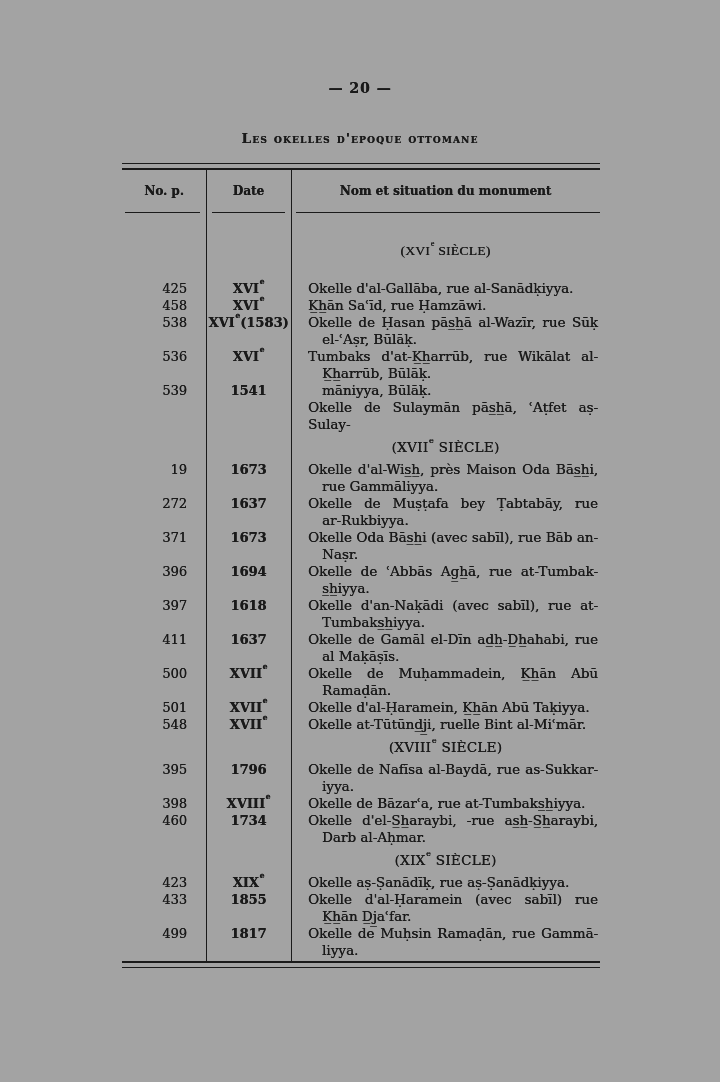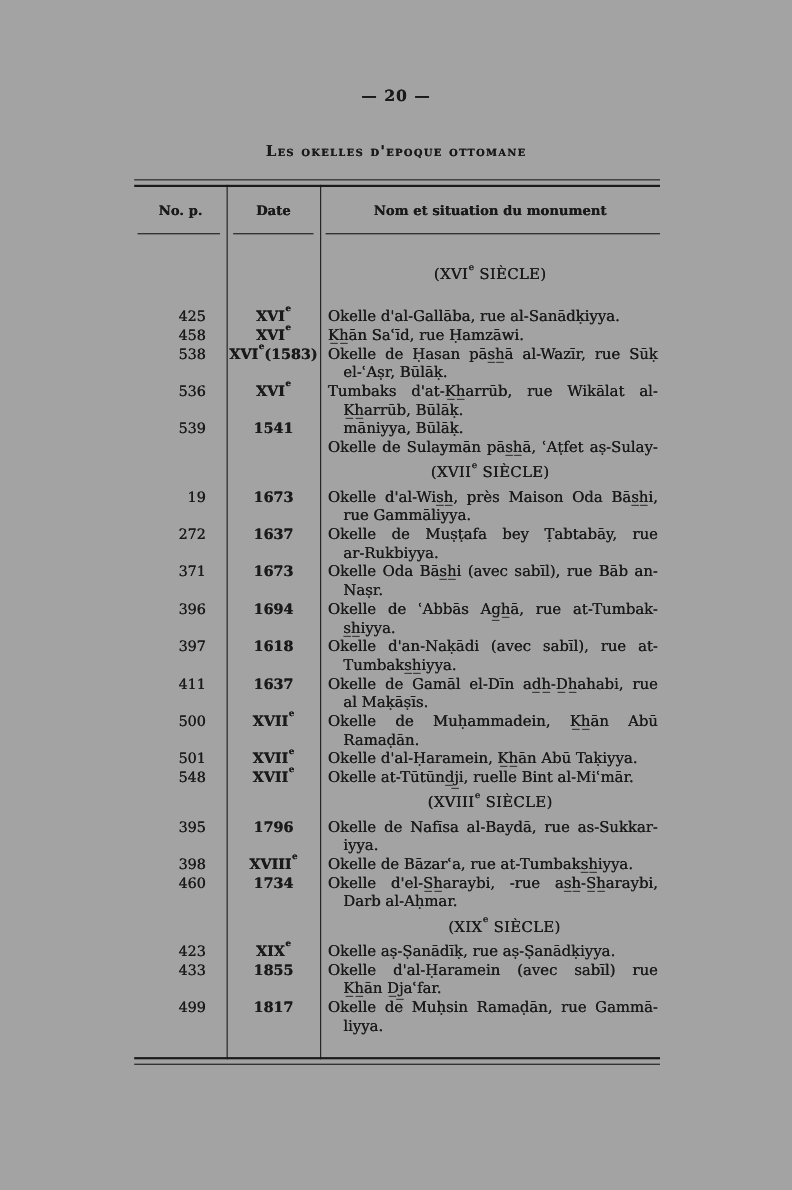--- a/index.html
+++ b/index.html
@@ -51,26 +51,26 @@
   .hsep .h3{margin:0 0 0 5px;}
   .tbody{
     padding-top:0;
     font-size:13.5px;line-height:17px;
   }
   .sec-heading{
     margin-left:169px;width:309px;text-align:center;
     font-size:13.5px;letter-spacing:0.3px;
     margin-top:6px;margin-bottom:5px;
   }
-  .sec-heading.first{margin-top:29px;margin-bottom:21px;}
-  .sec-heading.big-gap{padding-left:13px;}
+  .sec-heading.first{margin-top:29px;margin-bottom:21px;font-family:Liberation Serif, serif;}
+  .sec-heading.big-gap{}
   .row{display:grid;grid-template-columns:84px 85px 309px;align-items:start;}
   .c-no{text-align:right;padding-right:19px;font-weight:normal;font-size:13px;}
   .c-date{text-align:center;font-weight:bold;font-size:13px;white-space:nowrap;}
-  .c-name{padding-left:7px;padding-right:2px;}
+  .c-name{padding-left:17px;padding-right:2px;}
   .ln{display:block;}
   .ln.cont{padding-left:14px;}
   .ln.just{text-align:justify;text-align-last:justify;}
   sup{
     font-size:0.6em;line-height:0;
     position:relative;top:-0.45em;margin-left:0.5px;
   }
 </style>
 </head>
 <body>

